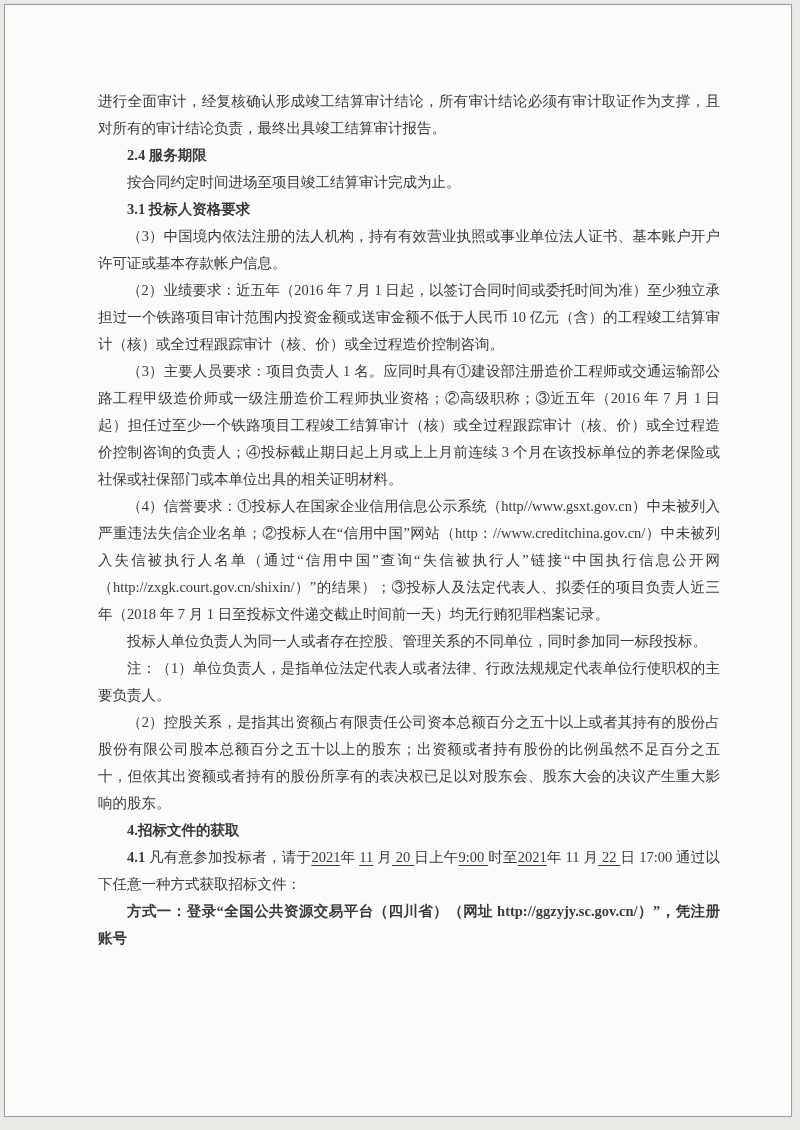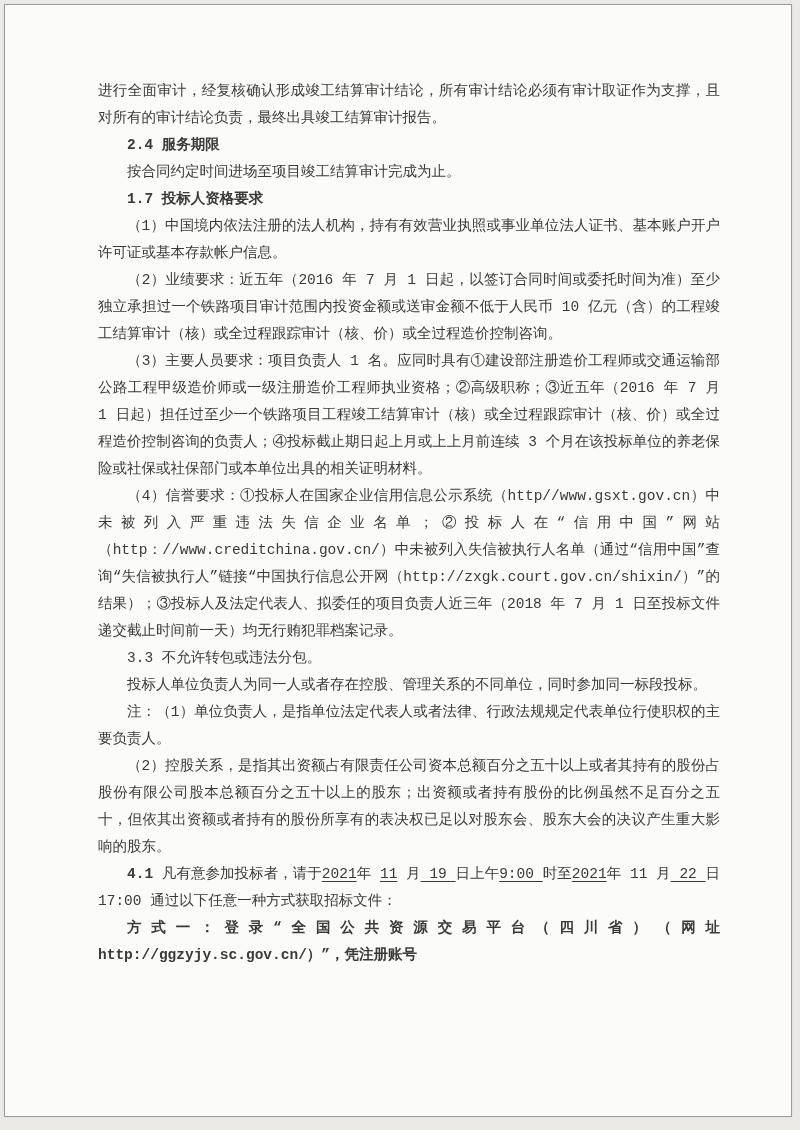--- a/index.html
+++ b/index.html
@@ -18,50 +18,49 @@
   .paper{
     position:absolute;
     left:4px;top:4px;
     width:788px;height:1113px;
     background:var(--paper);
     border:1px solid var(--border);
     box-shadow:0 0 2px rgba(0,0,0,0.08);
   }
   .content{
     position:absolute;
-    left:93px;top:73px;
+    left:93px;top:83px;
     width:622px;
     color:var(--text);
     font-size:14.5px;
     line-height:27px;
     text-align:justify;
-    font-family:Liberation Mono, monospace;
   }
   .content p{
     text-indent:2em;
   }
   .content p.no-indent{
     text-indent:0;
   }
   .b{font-weight:bold;}
   .u{text-decoration:underline;text-underline-offset:3px;}
 </style>
 </head>
 <body>
 
 <div class="paper">
   <div class="content">
       <p class="no-indent">进行全面审计，经复核确认形成竣工结算审计结论，所有审计结论必须有审计取证作为支撑，且对所有的审计结论负责，最终出具竣工结算审计报告。</p>
       <p><span class="b">2.4 服务期限</span></p>
       <p>按合同约定时间进场至项目竣工结算审计完成为止。</p>
-      <p><span class="b">1.7 投标人资格要求</span></p>
-      <p>（1）中国境内依法注册的法人机构，持有有效营业执照或事业单位法人证书、基本账户开户许可证或基本存款帐户信息。</p>
+      <p><span class="b">3.1 投标人资格要求</span></p>
+      <p>（3）中国境内依法注册的法人机构，持有有效营业执照或事业单位法人证书、基本账户开户许可证或基本存款帐户信息。</p>
       <p>（2）业绩要求：近五年（2016 年 7 月 1 日起，以签订合同时间或委托时间为准）至少独立承担过一个铁路项目审计范围内投资金额或送审金额不低于人民币 10 亿元（含）的工程竣工结算审计（核）或全过程跟踪审计（核、价）或全过程造价控制咨询。</p>
       <p>（3）主要人员要求：项目负责人 1 名。应同时具有①建设部注册造价工程师或交通运输部公路工程甲级造价师或一级注册造价工程师执业资格；②高级职称；③近五年（2016 年 7 月 1 日起）担任过至少一个铁路项目工程竣工结算审计（核）或全过程跟踪审计（核、价）或全过程造价控制咨询的负责人；④投标截止期日起上月或上上月前连续 3 个月在该投标单位的养老保险或社保或社保部门或本单位出具的相关证明材料。</p>
       <p>（4）信誉要求：①投标人在国家企业信用信息公示系统（http//www.gsxt.gov.cn）中未被列入严重违法失信企业名单；②投标人在“信用中国”网站（http：//www.creditchina.gov.cn/）中未被列入失信被执行人名单（通过“信用中国”查询“失信被执行人”链接“中国执行信息公开网（http://zxgk.court.gov.cn/shixin/）”的结果）；③投标人及法定代表人、拟委任的项目负责人近三年（2018 年 7 月 1 日至投标文件递交截止时间前一天）均无行贿犯罪档案记录。</p>
-      <p>3.3 不允许转包或违法分包。</p>
       <p>投标人单位负责人为同一人或者存在控股、管理关系的不同单位，同时参加同一标段投标。</p>
       <p>注：（1）单位负责人，是指单位法定代表人或者法律、行政法规规定代表单位行使职权的主要负责人。</p>
       <p>（2）控股关系，是指其出资额占有限责任公司资本总额百分之五十以上或者其持有的股份占股份有限公司股本总额百分之五十以上的股东；出资额或者持有股份的比例虽然不足百分之五十，但依其出资额或者持有的股份所享有的表决权已足以对股东会、股东大会的决议产生重大影响的股东。</p>
-      <p><span class="b">4.1 </span>凡有意参加投标者，请于<span class="u">2021</span>年 <span class="u">11</span> 月<span class="u"> 19 </span>日上午<span class="u">9:00 </span>时至<span class="u">2021</span>年 11 月<span class="u"> 22 </span>日 17:00 通过以下任意一种方式获取招标文件：</p>
+      <p><span class="b">4.招标文件的获取</span></p>
+      <p><span class="b">4.1 </span>凡有意参加投标者，请于<span class="u">2021</span>年 <span class="u">11</span> 月<span class="u"> 20 </span>日上午<span class="u">9:00 </span>时至<span class="u">2021</span>年 11 月<span class="u"> 22 </span>日 17:00 通过以下任意一种方式获取招标文件：</p>
       <p><span class="b">方式一：登录“全国公共资源交易平台（四川省）（网址 http://ggzyjy.sc.gov.cn/）”，凭注册账号</span></p>
     </div>
 </div>
 
 </body></html>

